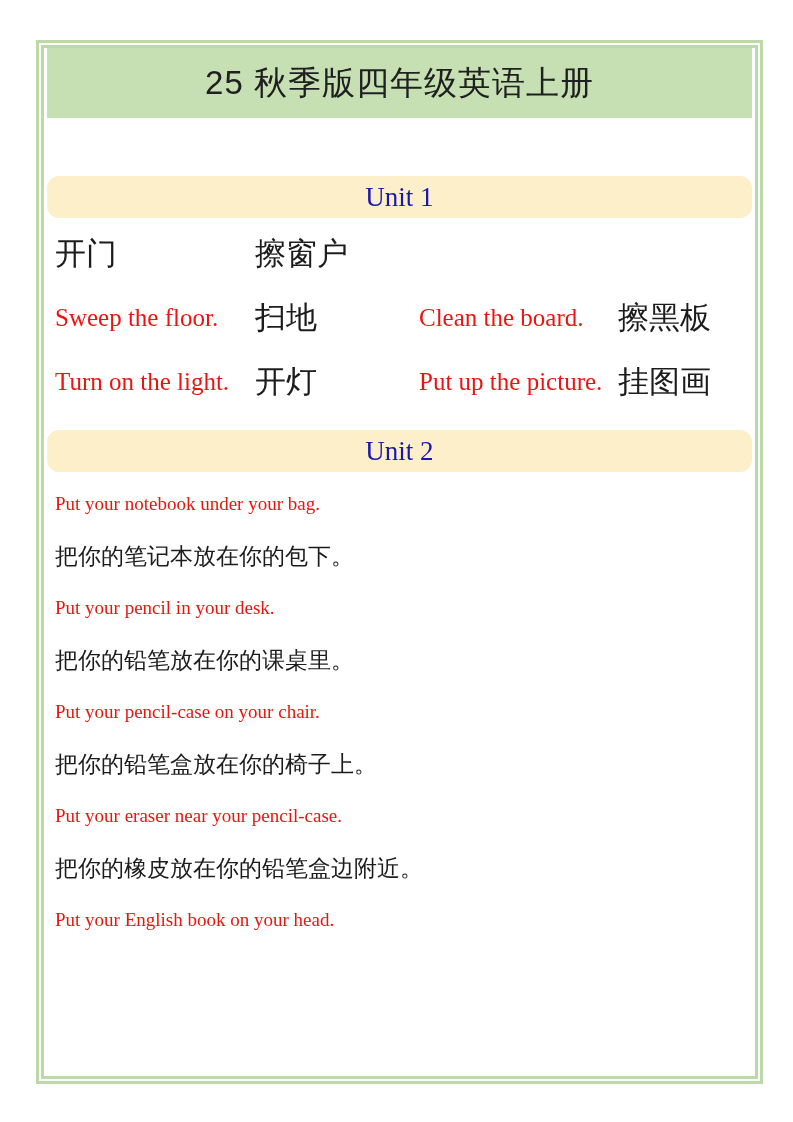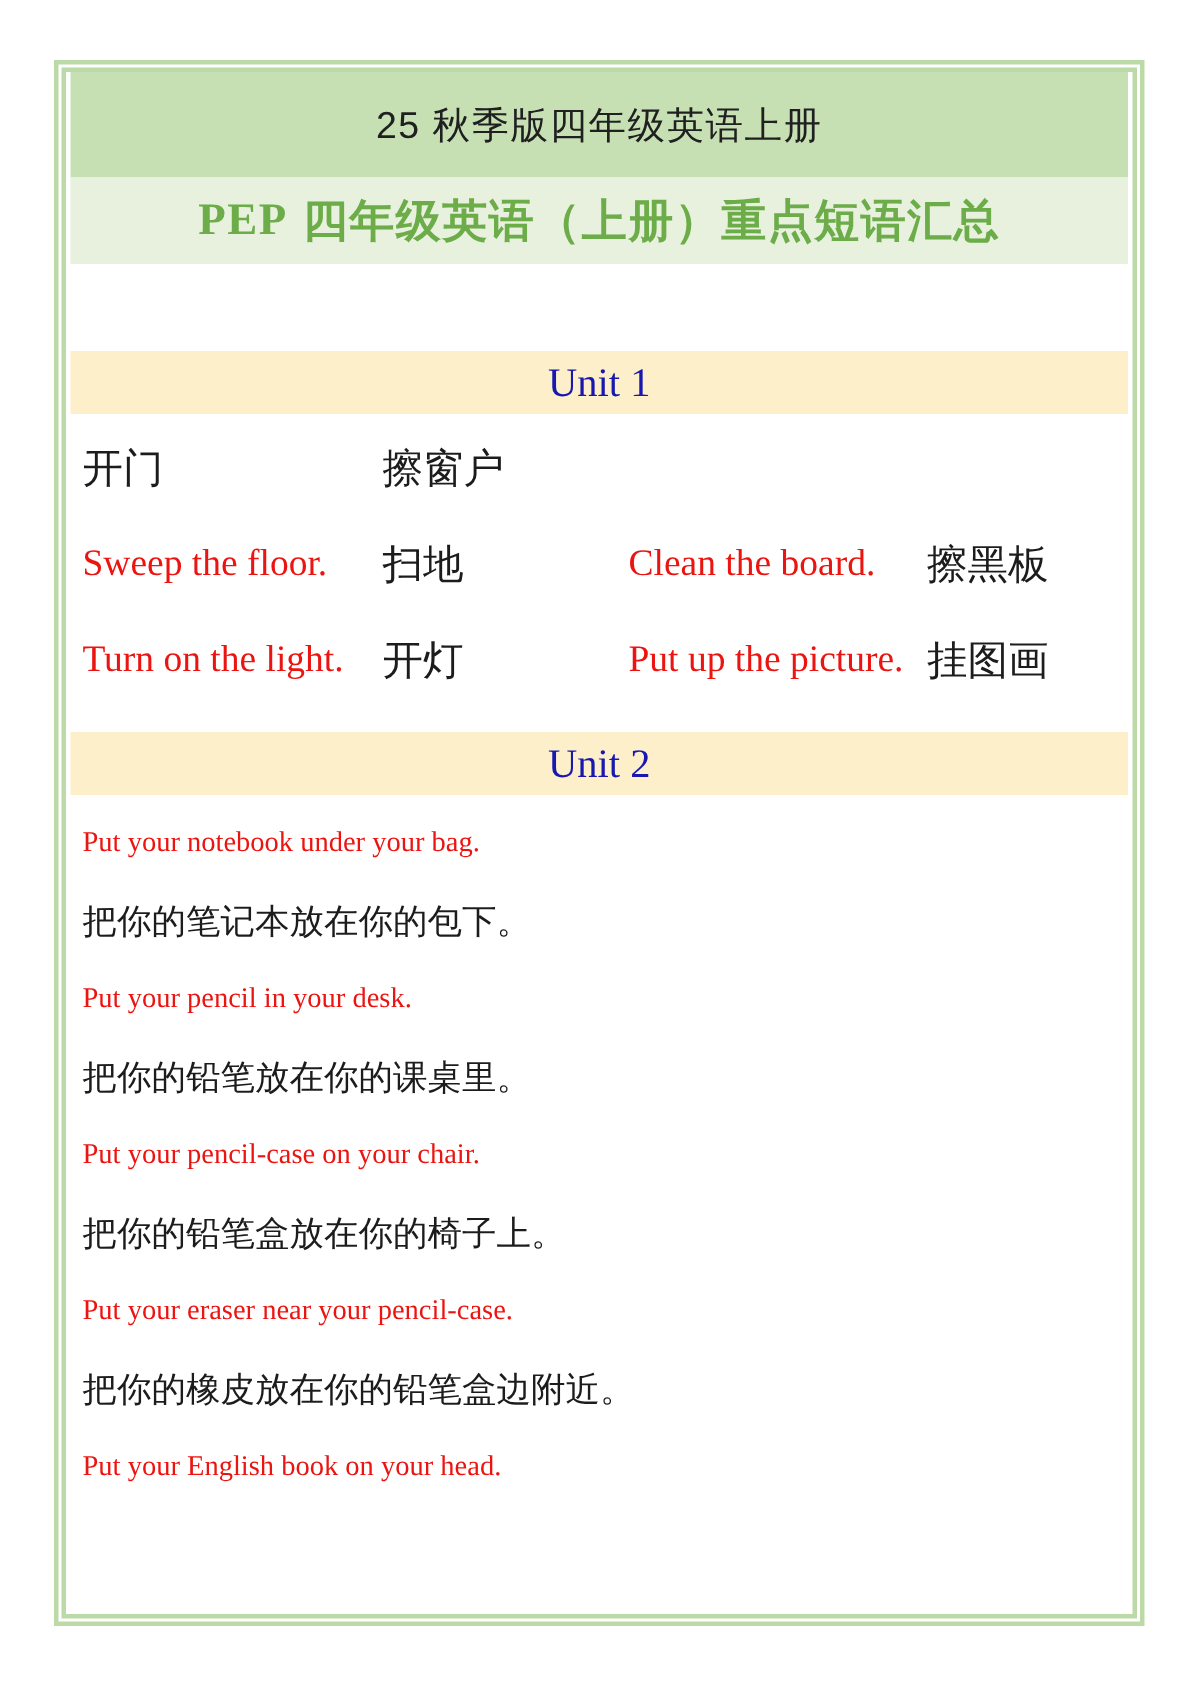--- a/index.html
+++ b/index.html
@@ -22,21 +22,21 @@
     padding: 0 3px;
     background: #ffffff;
     overflow: hidden;
   }
   .title-band {
     height: 70px;
     background: #c6e0b4;
     display: flex;
     align-items: center;
     justify-content: center;
-    font-size: 25px;
+    font-size: 33px;
     color: #202020;
     letter-spacing: 1px;
   }
   .subtitle-band {
     height: 58px;
     background: #e8f1de;
     display: flex;
     align-items: center;
     justify-content: center;
     font-size: 30px;
@@ -51,36 +51,37 @@
   .top-spacer { height: 58px; }
   .unit-band {
     height: 42px;
     background: #fdefca;
     display: flex;
     align-items: center;
     justify-content: center;
     font-family: "Liberation Serif", "DejaVu Serif", serif;
     font-size: 27px;
     color: #1818b0;
+    border-radius: 12px;
   }
   .unit2-band { margin-top: 16px; }
   .phrase-rows { margin-top: 4px; padding-left: 8px; }
   .phrase-row {
     display: grid;
     grid-template-columns: 200px 164px 199px 1fr;
     height: 64px;
     align-items: center;
   }
   .en-text {
     font-family: "Liberation Serif", "DejaVu Serif", serif;
     font-size: 25px;
     color: #ec1410;
   }
   .zh-text {
-    font-size: 27px;
+    font-size: 31px;
     color: #1c1c1c;
   }
   .sentences { margin-top: 6px; padding-left: 8px; }
   .sentences p {
     margin: 0;
     height: 52px;
     line-height: 52px;
     white-space: nowrap;
   }
   .sentences p.en-text { font-size: 19px; }
@@ -88,24 +89,20 @@
 </style>
 </head>
 <body>
 
 <div class="page">
 
   <div class="title-band">
     <span>25 秋季版四年级英语上册</span>
   </div>
 
-  <div class="subtitle-band">
-    <span class="pep">PEP</span>
-    <span>四年级英语（上册）重点短语汇总</span>
-  </div>
 
   <div class="top-spacer"></div>
 
   <div class="unit-band">
     <span>Unit 1</span>
   </div>
 
   <div class="phrase-rows">
     <div class="phrase-row">
       <span class="zh-text">开门</span>

